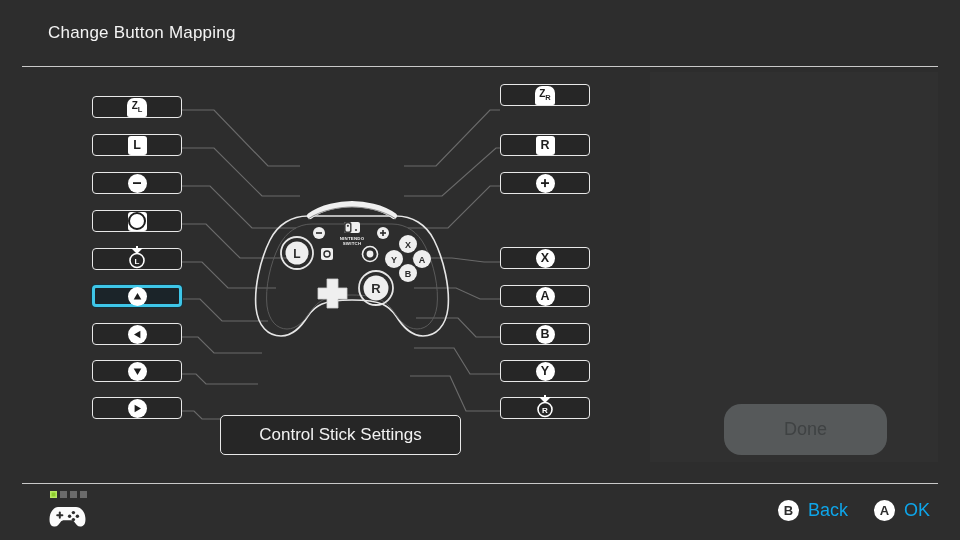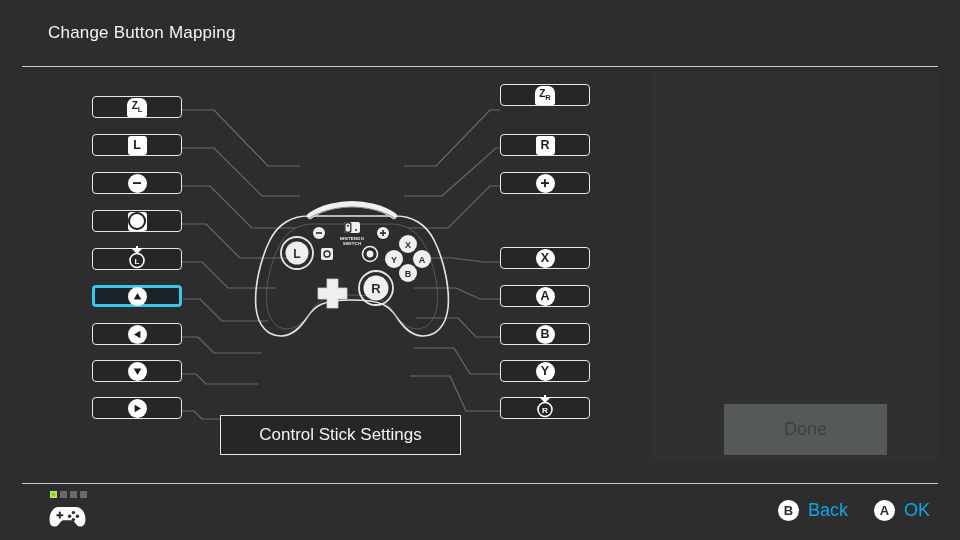--- a/index.html
+++ b/index.html
@@ -73,27 +73,27 @@
   .hint{display:flex;align-items:center;gap:9px;}
   .hint .bubble{
     width:21px;height:21px;border-radius:50%;background:#fff;
     display:flex;align-items:center;justify-content:center;
     font-size:13px;font-weight:700;color:#2d2d2d;line-height:1;
   }
   .hint .txt{font-size:18px;color:#0ea5e9;}
   
   .stick-settings{
     position:absolute;left:220px;top:415px;width:241px;height:40px;
-    border:1.5px solid #e8e8e8;border-radius:0;background:#262626;
+    border:1.5px solid #e8e8e8;border-radius:5px;background:#262626;
     box-sizing:border-box;display:flex;align-items:center;justify-content:center;
     font-size:17px;color:#f2f2f2;
   }
   .done-btn{
     position:absolute;left:724px;top:404px;width:163px;height:51px;
-    border-radius:1px;background:#56595a;
+    border-radius:17px;background:#56595a;
     display:flex;align-items:center;justify-content:center;
     font-size:18px;color:#3f4243;
   }
   
   .pro{position:absolute;left:248px;top:196px;width:208px;height:160px;}
 </style>
 </head>
 <body>
 
 <div class="right-panel"></div>

